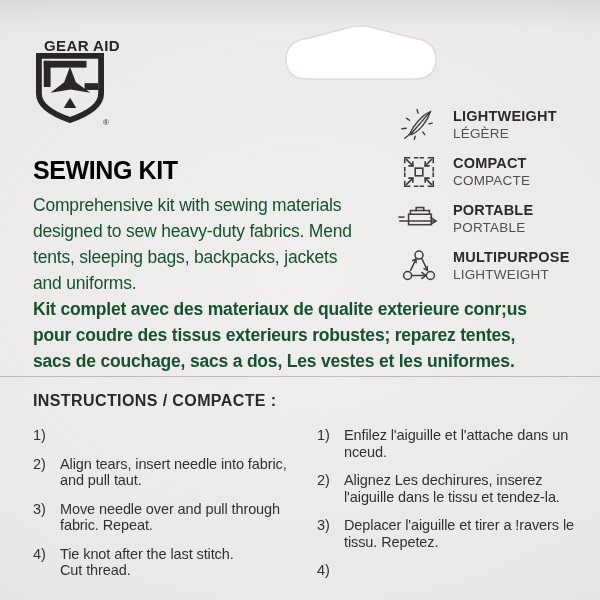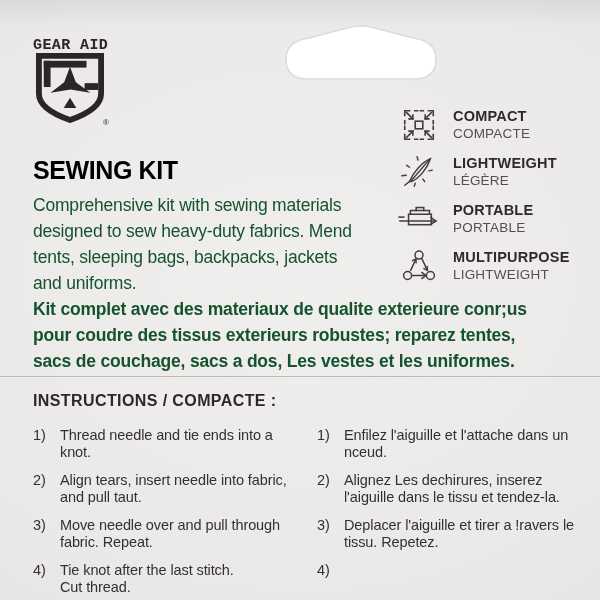--- a/index.html
+++ b/index.html
@@ -6,21 +6,21 @@
   body{
     font-family:"Liberation Sans", sans-serif;
     background:
       linear-gradient(180deg, rgba(0,0,0,0.06) 0%, rgba(0,0,0,0) 28px),
       radial-gradient(125% 95% at 50% 46%, #f1efee 0%, #ebe9e7 55%, #e2e0de 100%);
     color:#2e2a2b;
     position:relative;
   }
   .abs{position:absolute;}
   
-  .logo-text{left:33px;top:37px;font-size:15px;font-weight:bold;letter-spacing:.4px;color:#2a2627;font-family:Liberation Mono, monospace;}
+  .logo-text{left:44px;top:37px;font-size:15px;font-weight:bold;letter-spacing:.4px;color:#2a2627;}
   .shield{left:36px;top:53px;}
   .reg{left:103px;top:118px;font-size:8px;color:#2a2627;}
   
   .hang-tab{left:283px;top:24px;}
   
   .title{left:33px;top:156px;font-size:25px;font-weight:bold;letter-spacing:-.4px;color:#000000;}
   .para{white-space:pre-line;font-size:17.5px;line-height:26px;letter-spacing:-.2px;color:#14532d;}
   .desc-en{left:33px;top:192px;width:380px;}
   .desc-fr{left:33px;top:296px;width:560px;font-weight:bold;}
   
@@ -68,20 +68,40 @@
   <div class="abs title">SEWING KIT</div>
   <div class="abs para desc-en">Comprehensive kit with sewing materials
 designed to sew heavy-duty fabrics. Mend
 tents, sleeping bags, backpacks, jackets
 and uniforms.</div>
   <div class="abs para desc-fr">Kit complet avec des materiaux de qualite exterieure conr;us
 pour coudre des tissus exterieurs robustes; reparez tentes,
 sacs de couchage, sacs a dos, Les vestes et les uniformes.</div>
 
   <div class="abs features">
+
+    <div class="feat-row">
+      <div class="feat-icon">
+        <svg width="38" height="38" viewBox="0 0 40 40" stroke="#413d3c" stroke-width="1.5" fill="none" stroke-linecap="round">
+          <path d="M10 30 C14 20 23 10 32 6 C29 16 20 27 12 30 Z"></path>
+          <path d="M12 29 L30 8"></path>
+          <path d="M10 30 L5 34"></path>
+          <path d="M2 24 L6.5 23.4"></path>
+          <path d="M7 13 L10 15"></path>
+          <path d="M18 4 L19 7.5"></path>
+          <path d="M34 18 L30.5 18.8"></path>
+          <path d="M26 30 L24 27.5"></path>
+          <path d="M15 35 L16 31.8"></path>
+        </svg>
+      </div>
+      <div class="feat-labels">
+        <div class="feat-label">LIGHTWEIGHT</div>
+        <div class="feat-sub">LÉGÈRE</div>
+      </div>
+    </div>
 
     <div class="feat-row">
       <div class="feat-icon">
         <svg width="38" height="38" viewBox="0 0 40 40" stroke="#413d3c" stroke-width="1.7" fill="none" stroke-linecap="square">
           <rect x="16" y="16" width="8" height="8"></rect>
           <g id="c1">
               <path d="M5 10 V5 H10"></path>
               <path d="M7 7 L13.5 13.5"></path>
               <path d="M13.5 13.5 L13.5 9.6 M13.5 13.5 L9.6 13.5"></path>
             </g>
@@ -95,40 +115,20 @@
         </svg>
       </div>
       <div class="feat-labels">
         <div class="feat-label">COMPACT</div>
         <div class="feat-sub">COMPACTE</div>
       </div>
     </div>
 
     <div class="feat-row">
       <div class="feat-icon">
-        <svg width="38" height="38" viewBox="0 0 40 40" stroke="#413d3c" stroke-width="1.5" fill="none" stroke-linecap="round">
-          <path d="M10 30 C14 20 23 10 32 6 C29 16 20 27 12 30 Z"></path>
-          <path d="M12 29 L30 8"></path>
-          <path d="M10 30 L5 34"></path>
-          <path d="M2 24 L6.5 23.4"></path>
-          <path d="M7 13 L10 15"></path>
-          <path d="M18 4 L19 7.5"></path>
-          <path d="M34 18 L30.5 18.8"></path>
-          <path d="M26 30 L24 27.5"></path>
-          <path d="M15 35 L16 31.8"></path>
-        </svg>
-      </div>
-      <div class="feat-labels">
-        <div class="feat-label">LIGHTWEIGHT</div>
-        <div class="feat-sub">LÉGÈRE</div>
-      </div>
-    </div>
-
-    <div class="feat-row">
-      <div class="feat-icon">
         <svg width="42" height="38" viewBox="0 0 44 40" stroke="#413d3c" stroke-width="1.6" fill="none" stroke-linecap="square">
           <rect x="11" y="15" width="24" height="11"></rect>
           <path d="M13 15 V11 H33 V15"></path>
           <path d="M19 11 V8 H27 V11"></path>
           <path d="M1 18 H6"></path>
           <path d="M2 22 L39 22"></path>
           <path d="M34.5 18.5 L40 22 L34.5 25.5"></path>
         </svg>
       </div>
       <div class="feat-labels">
@@ -159,21 +159,20 @@
 
   </div>
 
   <div class="abs divider"></div>
   <div class="abs instr-heading">INSTRUCTIONS / COMPACTE :</div>
 
   <div class="abs cols">
     <div class="col">
       <div class="instr-item">
         <span class="instr-num">1)</span>
-        <span class="instr-text">Thread needle and tie ends into a knot.</span>
       </div>
       <div class="instr-item">
         <span class="instr-num">2)</span>
         <span class="instr-text">Align tears, insert needle into fabric,
 and pull taut.</span>
       </div>
       <div class="instr-item">
         <span class="instr-num">3)</span>
         <span class="instr-text">Move needle over and pull through
 fabric. Repeat.</span>

